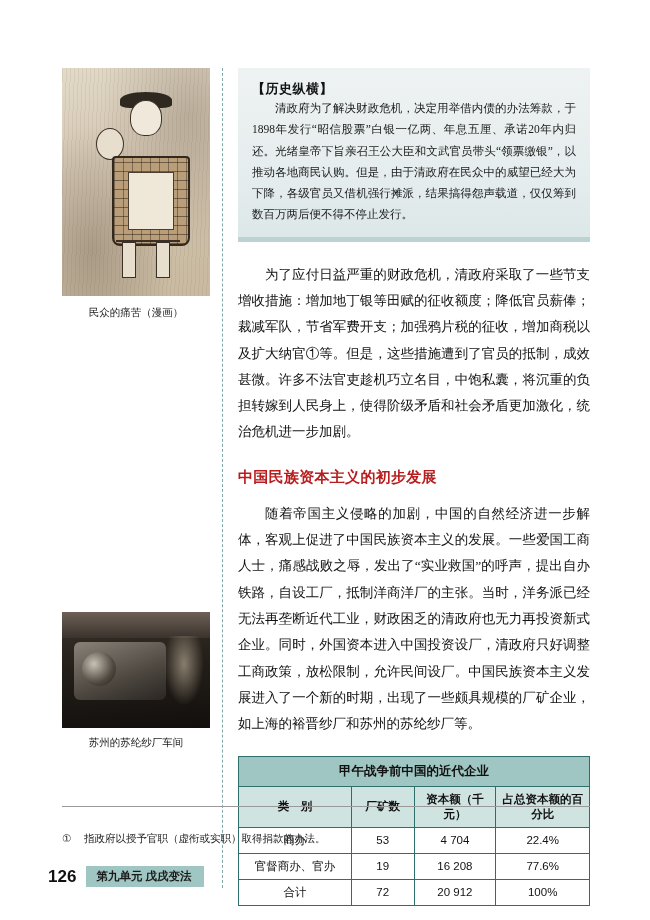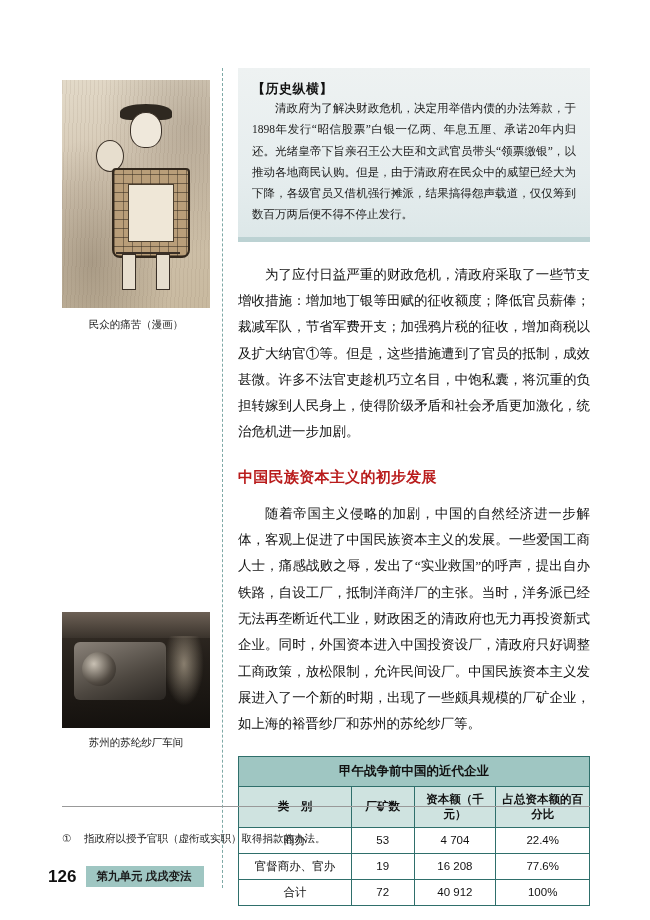--- a/index.html
+++ b/index.html
@@ -17,21 +17,21 @@
   .page {
     position: relative;
     width: 650px;
     height: 920px;
   }
 
   
   .left-col {
     position: absolute;
     left: 62px;
-    top: 80px;
+    top: 68px;
     width: 148px;
   }
 
   .woodcut {
     width: 148px;
     height: 228px;
     position: relative;
     overflow: hidden;
     background: #d9cfc0;
   }
@@ -424,21 +424,21 @@
           </tr>
           <tr>
             <td>官督商办、官办</td>
             <td>19</td>
             <td>16 208</td>
             <td>77.6%</td>
           </tr>
           <tr>
             <td>合计</td>
             <td>72</td>
-            <td>40 912</td>
+            <td>20 912</td>
             <td>100%</td>
           </tr>
         </tbody>
       </table>
     </div>
 
   </div>
 
   <div class="footnote">
     <span class="marker">①</span><span>指政府以授予官职（虚衔或实职）取得捐款的办法。</span>

